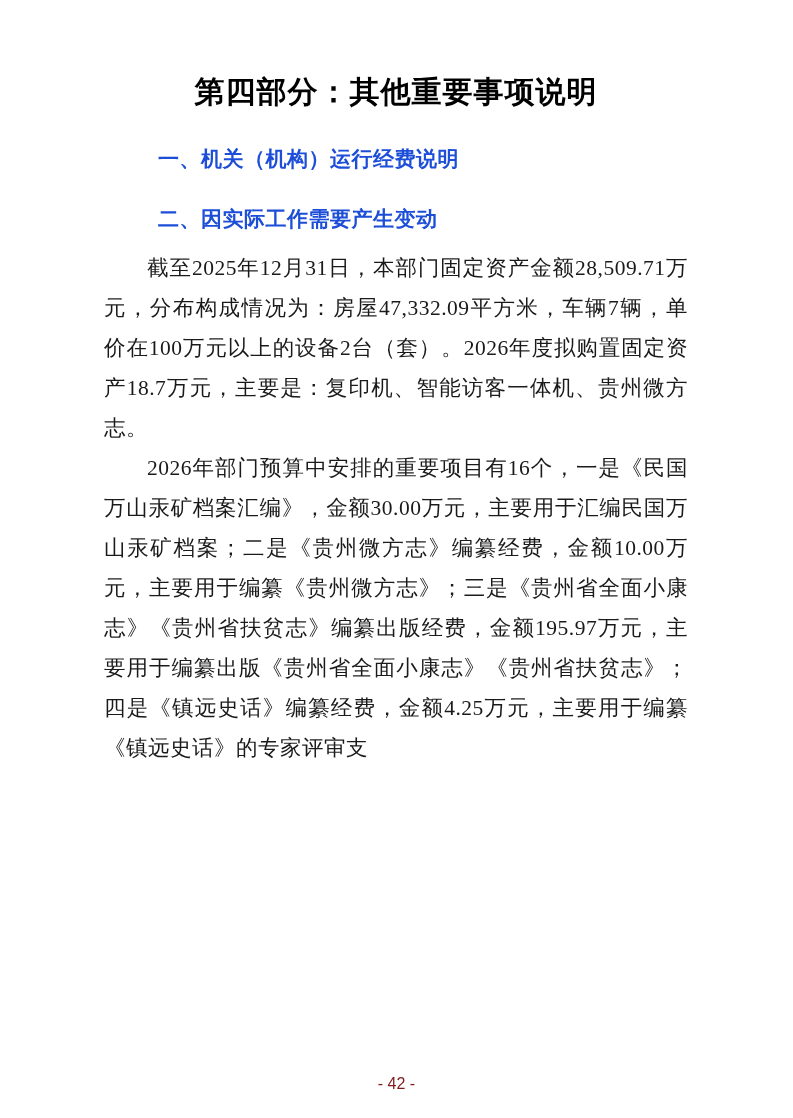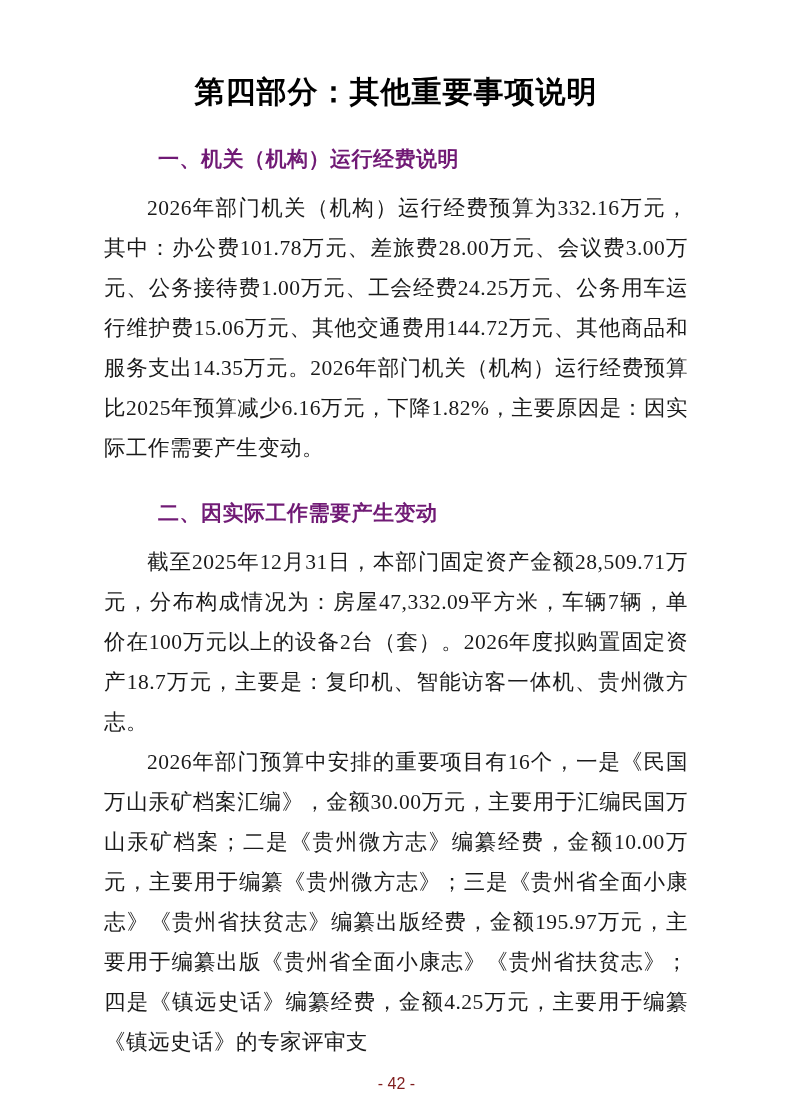--- a/index.html
+++ b/index.html
@@ -33,21 +33,21 @@
     color: #000000;
   }
   .section-heading {
     margin: 30px 0 14px 0;
     padding-left: 54px;
     font-family: "Liberation Sans", "DejaVu Sans", sans-serif;
     font-weight: 700;
     font-size: 21px;
     line-height: 30px;
     letter-spacing: 0.5px;
-    color: #701a75;
+    color: #1d4ed8;
   }
   .section-paragraph {
     margin: 0;
     font-family: "Liberation Serif", "DejaVu Serif", serif;
     font-size: 21.5px;
     line-height: 40px;
     text-align: justify;
     text-indent: 2em;
     letter-spacing: 0.5px;
     color: #1a1a1a;
@@ -67,21 +67,20 @@
 </head>
 <body>
 
 <div class="page">
   <div class="content">
 
     <h1 class="doc-title">第四部分：其他重要事项说明</h1>
 
     <section>
       <h2 class="section-heading">一、机关（机构）运行经费说明</h2>
-      <p class="section-paragraph">2026年部门机关（机构）运行经费预算为332.16万元，其中：办公费101.78万元、差旅费28.00万元、会议费3.00万元、公务接待费1.00万元、工会经费24.25万元、公务用车运行维护费15.06万元、其他交通费用144.72万元、其他商品和服务支出14.35万元。2026年部门机关（机构）运行经费预算比2025年预算减少6.16万元，下降1.82%，主要原因是：因实际工作需要产生变动。</p>
     </section>
 
     <section>
       <h2 class="section-heading">二、因实际工作需要产生变动</h2>
       <p class="section-paragraph">截至2025年12月31日，本部门固定资产金额28,509.71万元，分布构成情况为：房屋47,332.09平方米，车辆7辆，单价在100万元以上的设备2台（套）。2026年度拟购置固定资产18.7万元，主要是：复印机、智能访客一体机、贵州微方志。</p>
     </section>
 
     <section>
       <p class="section-paragraph">2026年部门预算中安排的重要项目有16个，一是《民国万山汞矿档案汇编》，金额30.00万元，主要用于汇编民国万山汞矿档案；二是《贵州微方志》编纂经费，金额10.00万元，主要用于编纂《贵州微方志》；三是《贵州省全面小康志》《贵州省扶贫志》编纂出版经费，金额195.97万元，主要用于编纂出版《贵州省全面小康志》《贵州省扶贫志》；四是《镇远史话》编纂经费，金额4.25万元，主要用于编纂《镇远史话》的专家评审支</p>
     </section>

